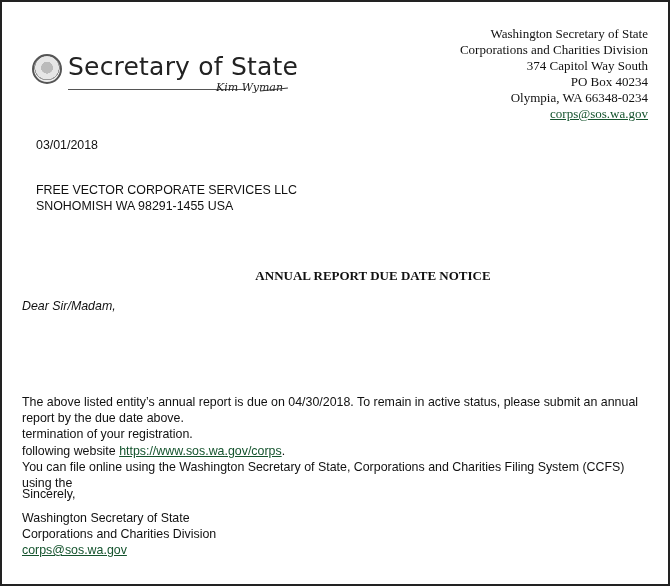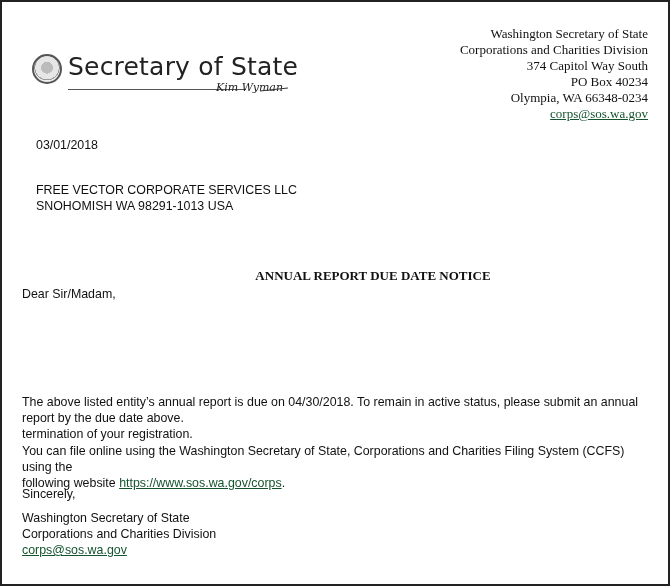--- a/index.html
+++ b/index.html
@@ -57,39 +57,39 @@
     <div>374 Capitol Way South</div>
     <div>PO Box 40234</div>
     <div>Olympia, WA 66348-0234</div>
     <div><a>corps@sos.wa.gov</a></div>
   </div>
 
   <div class="block sans" style="top:135px;">03/01/2018</div>
 
   <div class="block sans" style="top:144px;margin-top:36px;">
     <div>FREE VECTOR CORPORATE SERVICES LLC</div>
-    <div>SNOHOMISH WA 98291-1013 USA</div>
+    <div>SNOHOMISH WA 98291-1455 USA</div>
   </div>
 
   <div class="title">ANNUAL REPORT DUE DATE NOTICE</div>
 
-  <div class="block left20 sans" style="top:284px;">Dear Sir/Madam,</div>
+  <div class="block left20 sans" style="top:296px;font-style:italic;">Dear Sir/Madam,</div>
 
   <div class="block left20 sans" style="top:328px;">
   </div>
 
   <div class="block left20 sans" style="top:370px; width:630px;margin-top:22px;">
     <div>The above listed entity’s annual report is due on 04/30/2018. To remain in active status, please submit an annual</div>
     <div>report by the due date above.</div>
     <div>termination of your registration.</div>
   </div>
 
   <div class="block left20 sans" style="top:441px; width:630px;">
+    <div><span>following website </span><a class="link">https://www.sos.wa.gov/corps</a><span>.</span></div>
     <div>You can file online using the Washington Secretary of State, Corporations and Charities Filing System (CCFS) using the</div>
-    <div><span>following website </span><a class="link">https://www.sos.wa.gov/corps</a><span>.</span></div>
   </div>
 
   <div class="block left20 sans" style="top:484px;">Sincerely,</div>
 
   <div class="block left20 sans" style="top:508px;">
     <div>Washington Secretary of State</div>
     <div>Corporations and Charities Division</div>
     <div><a class="link">corps@sos.wa.gov</a></div>
   </div>
 

